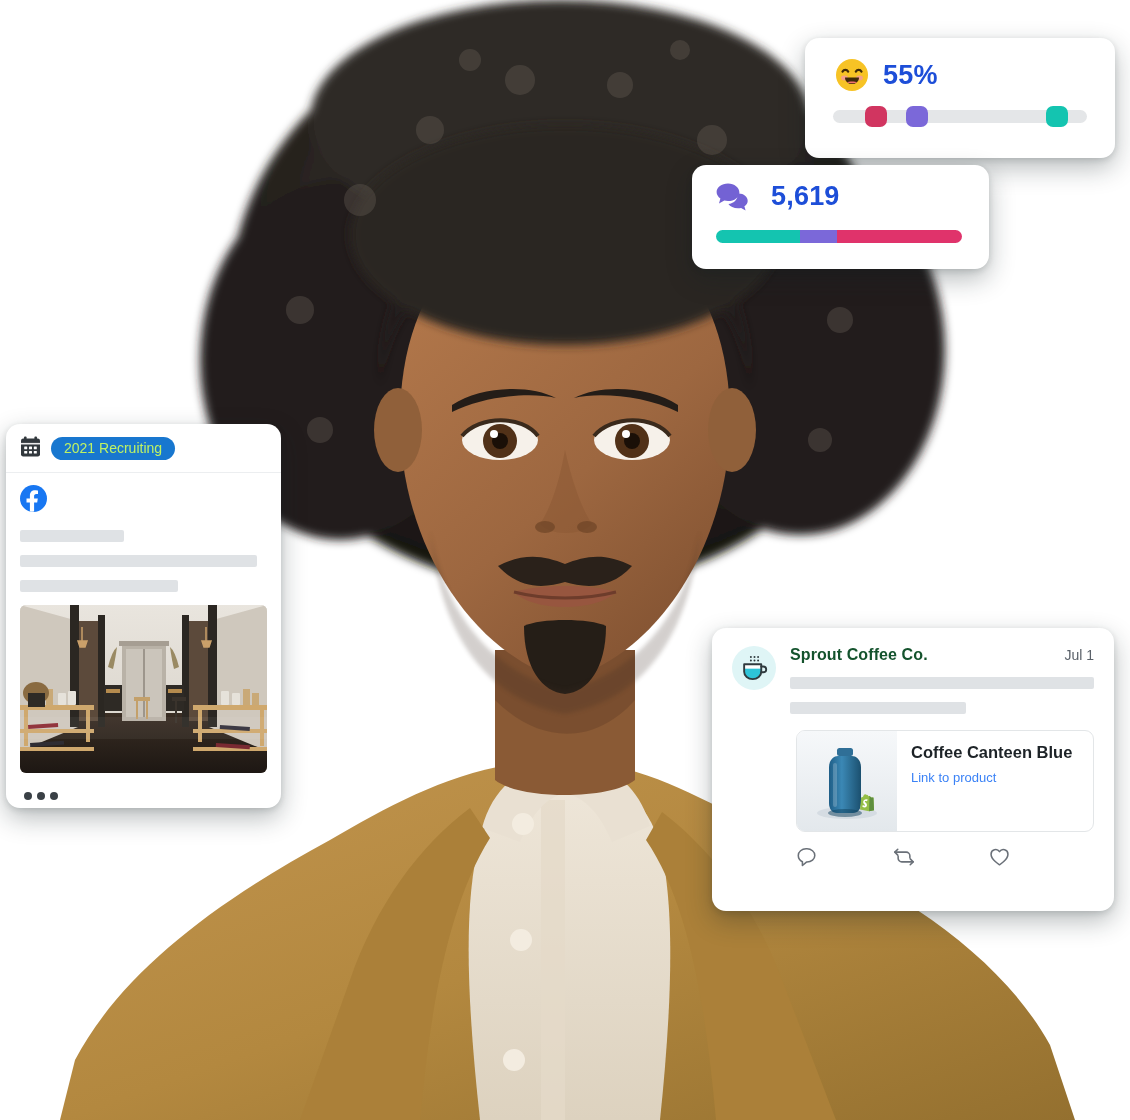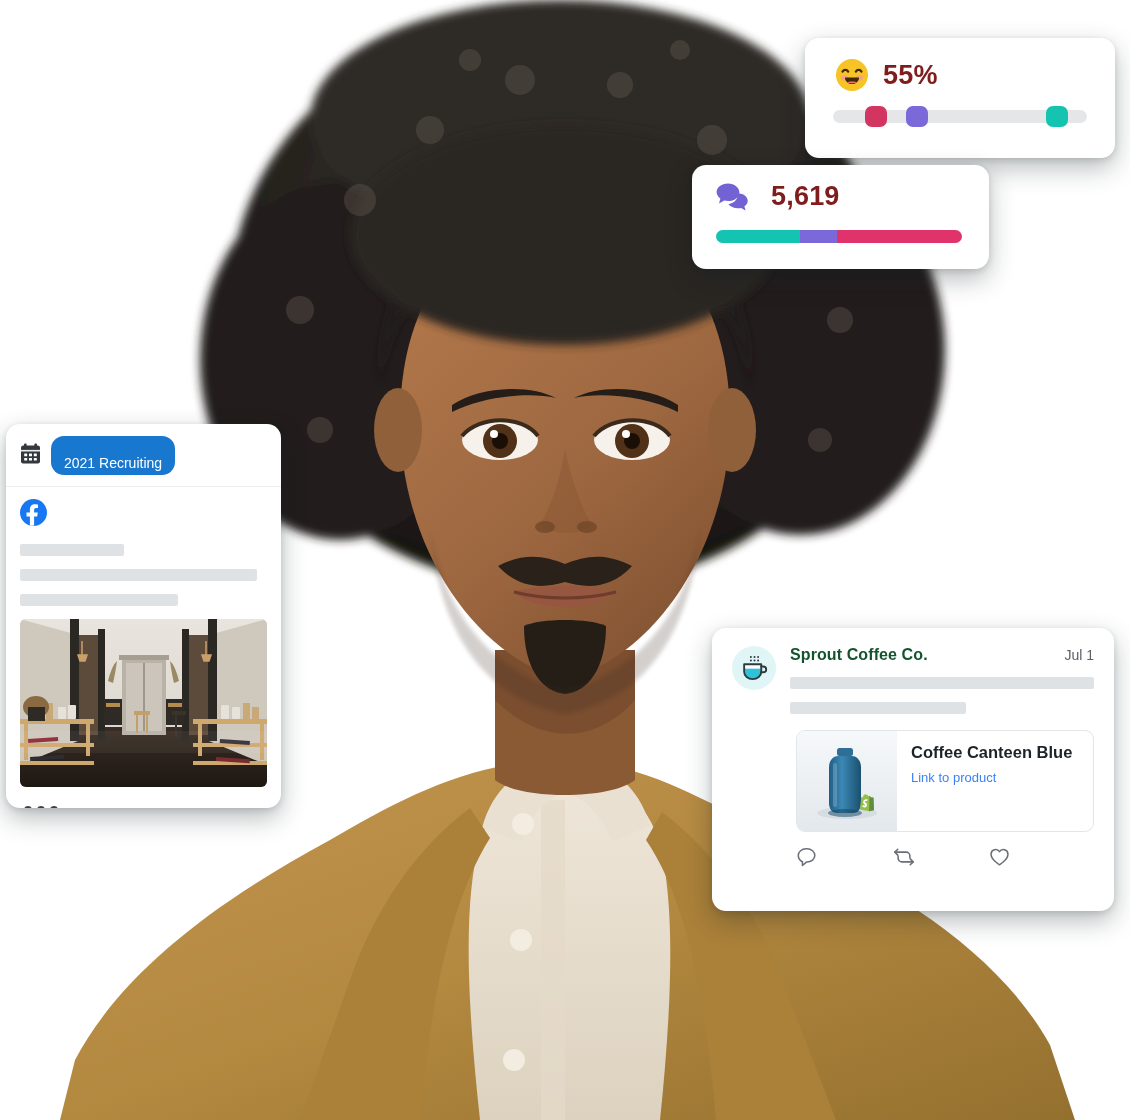--- a/index.html
+++ b/index.html
@@ -20,21 +20,21 @@
   .card{
     position:absolute;
     background:#ffffff;
     border-radius:14px;
     box-shadow:0 10px 26px rgba(20,32,38,.30), 0 2px 6px rgba(20,32,38,.14);
   }
 
   
   .metric-head{display:flex;align-items:center;}
   .metric-value{
-    font-size:27px;font-weight:700;color:#7f1d1d;letter-spacing:.2px;
+    font-size:27px;font-weight:700;color:#1d4ed8;letter-spacing:.2px;
   }
   .metric-icon{display:flex;align-items:center;justify-content:center;}
 
   .track{
     position:relative;height:13px;border-radius:7px;background:#e4e6e8;width:100%;
   }
   .knob{position:absolute;top:-4px;width:22px;height:21px;border-radius:7px;}
 
   .segbar{display:flex;height:13px;border-radius:7px;overflow:hidden;width:100%;}
   .segbar span{display:block;height:100%;}
@@ -54,22 +54,22 @@
   #card-impressions .metric-head{padding:16px 0 0 24px;gap:15px;}
   #card-impressions .barwrap{padding:17px 27px 0 24px;}
 
   
   #card-post{left:6px;top:424px;width:275px;height:384px;overflow:hidden;}
   .post-head{
     display:flex;align-items:center;gap:10px;
     padding:12px 0 11px 14px;border-bottom:1px solid #eceef0;
   }
   .pill{
-    background:#1877cf;color:#ffffff;border-radius:13px;
-    padding:20px 13px 5px;font-size:14px;line-height:1;white-space:nowrap;
+    background:#1877cf;color:#bef264;border-radius:13px;
+    padding:4px 13px 5px;font-size:14px;line-height:1;white-space:nowrap;
   }
   .post-body{padding:12px 14px 0 14px;}
   .ph{background:#dfe2e5;border-radius:2px;height:12px;margin-bottom:13px;}
   .post-photo{
     margin:6px 14px 0 14px;height:168px;border-radius:6px;overflow:hidden;
     background:#c8c2ba;
   }
   .post-photo svg{display:block;width:100%;height:100%;}
   .dots{display:flex;gap:5px;padding:19px 0 0 18px;}
   .dots i{width:8px;height:8px;border-radius:50%;background:#3a4046;display:block;}

